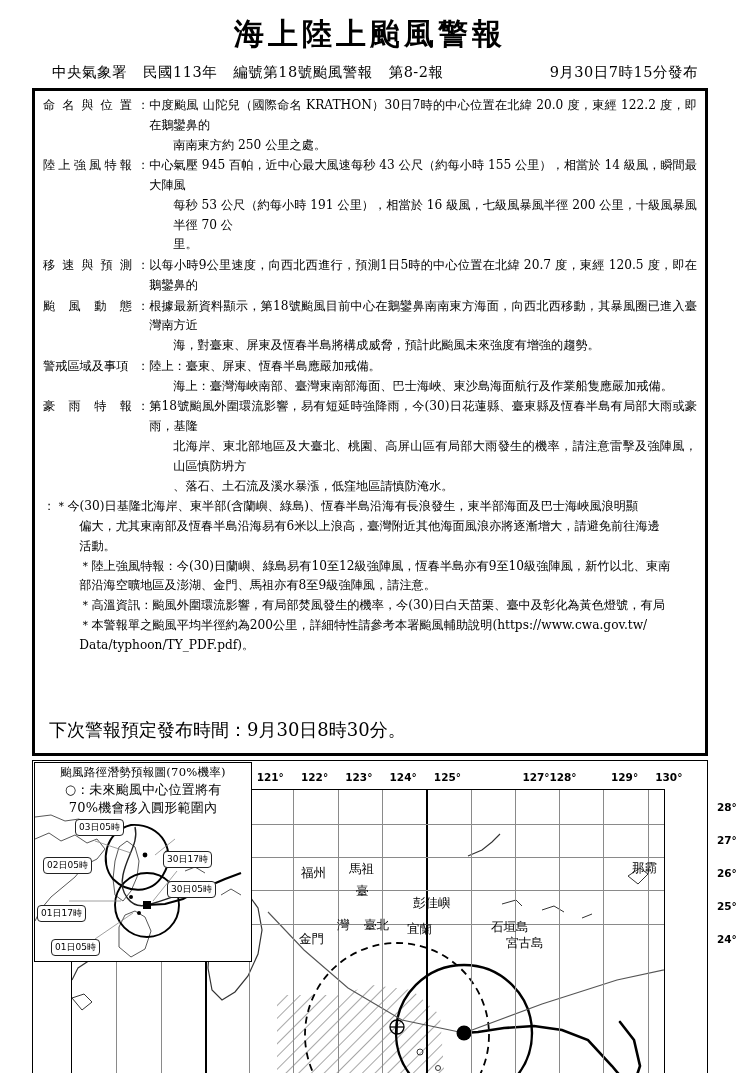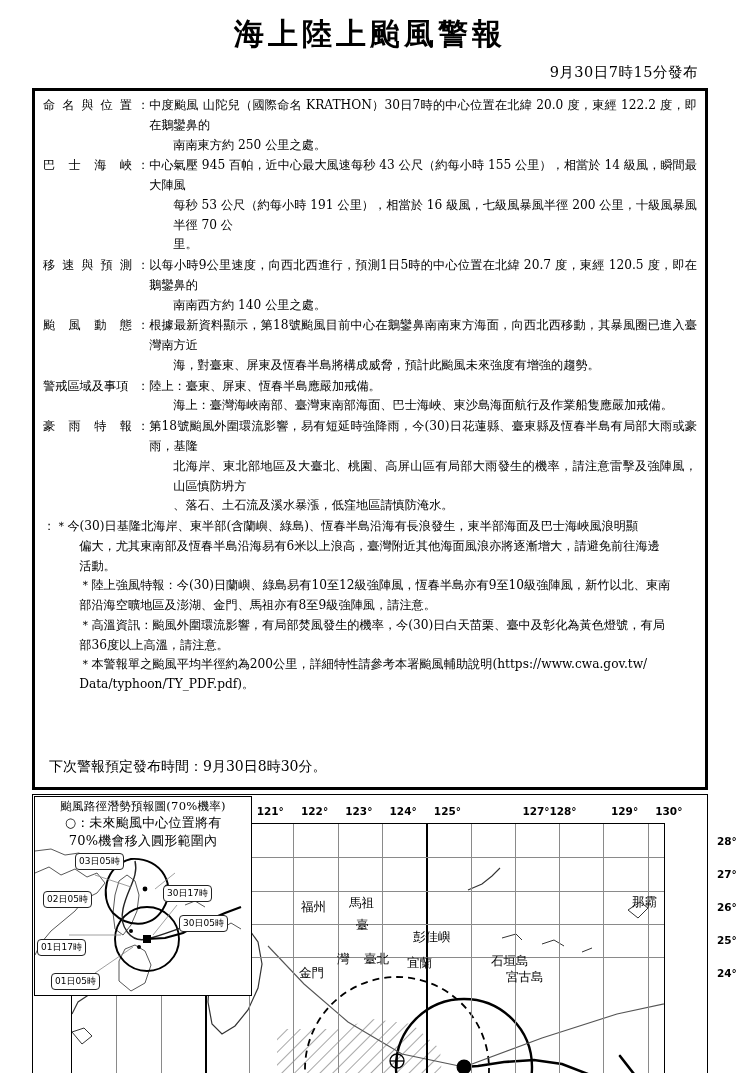--- a/index.html
+++ b/index.html
@@ -69,21 +69,21 @@
     padding-right: 2px;
   }
   .row .label.tight { letter-spacing: 0px; text-align-last: left; }
   .row .colon { flex: 0 0 9px; }
   .row .content { flex: 1 1 auto; text-align: justify; }
   .sub-line { display: block; }
   .spacer-block { height: 56px; }
 
   
   .next-line {
-    font-size: 14px;
+    font-size: 18px;
     padding: 6px 0 5px 6px;
     border-top: 0;
   }
 
   
   .map-box {
     margin: 4px 32px 0 32px;
     border: 1px solid #000;
     position: relative;
     height: 420px;
@@ -181,51 +181,56 @@
   svg { display: block; }
 </style>
 </head>
 <body>
 
 <div class="page">
 
   <div class="doc-title">海上陸上颱風警報</div>
 
   <div class="header-line">
+    <div class="header-left">
+      <span>中央氣象署</span>
+      <span>民國113年</span>
+      <span>編號第18號颱風警報</span>
+      <span>第8-2報</span>
+    </div>
     <div class="header-right">9月30日7時15分發布</div>
   </div>
 
   <div class="report-box">
     <div class="report-inner">
 
       <div class="row">
         <div class="label">命名與位置</div>
         <div class="colon">：</div>
         <div class="content">
           <span class="sub-line">中度颱風 山陀兒（國際命名 KRATHON）30日7時的中心位置在北緯 20.0 度，東經 122.2 度，即在鵝鑾鼻的</span>
           <span class="sub-line" style="padding-left:24px">南南東方約 250 公里之處。</span>
         </div>
       </div>
 
       <div class="row">
-        <div class="label">巴士海峽</div>
+        <div class="label">陸上強風特報</div>
         <div class="colon">：</div>
         <div class="content">
           <span class="sub-line">中心氣壓 945 百帕，近中心最大風速每秒 43 公尺（約每小時 155 公里），相當於 14 級風，瞬間最大陣風</span>
           <span class="sub-line" style="padding-left:24px">每秒 53 公尺（約每小時 191 公里），相當於 16 級風，七級風暴風半徑 200 公里，十級風暴風半徑 70 公</span>
           <span class="sub-line" style="padding-left:24px">里。</span>
         </div>
       </div>
 
       <div class="row">
         <div class="label">移速與預測</div>
         <div class="colon">：</div>
         <div class="content">
           <span class="sub-line">以每小時9公里速度，向西北西進行，預測1日5時的中心位置在北緯 20.7 度，東經 120.5 度，即在鵝鑾鼻的</span>
-          <span class="sub-line" style="padding-left:24px">南南西方約 140 公里之處。</span>
         </div>
       </div>
 
       <div class="row">
         <div class="label">颱風動態</div>
         <div class="colon">：</div>
         <div class="content">
           <span class="sub-line">根據最新資料顯示，第18號颱風目前中心在鵝鑾鼻南南東方海面，向西北西移動，其暴風圈已進入臺灣南方近</span>
           <span class="sub-line" style="padding-left:24px">海，對臺東、屏東及恆春半島將構成威脅，預計此颱風未來強度有增強的趨勢。</span>
         </div>
@@ -252,21 +257,20 @@
 
       <div class="row">
         <div class="colon">：</div>
         <div class="content">
           <span class="sub-line">＊今(30)日基隆北海岸、東半部(含蘭嶼、綠島)、恆春半島沿海有長浪發生，東半部海面及巴士海峽風浪明顯</span>
           <span class="sub-line" style="padding-left:24px">偏大，尤其東南部及恆春半島沿海易有6米以上浪高，臺灣附近其他海面風浪亦將逐漸增大，請避免前往海邊</span>
           <span class="sub-line" style="padding-left:24px">活動。</span>
           <span class="sub-line" style="padding-left:24px">＊陸上強風特報：今(30)日蘭嶼、綠島易有10至12級強陣風，恆春半島亦有9至10級強陣風，新竹以北、東南</span>
           <span class="sub-line" style="padding-left:24px">部沿海空曠地區及澎湖、金門、馬祖亦有8至9級強陣風，請注意。</span>
           <span class="sub-line" style="padding-left:24px">＊高溫資訊：颱風外圍環流影響，有局部焚風發生的機率，今(30)日白天苗栗、臺中及彰化為黃色燈號，有局</span>
-          <span class="sub-line" style="padding-left:24px">部36度以上高溫，請注意。</span>
           <span class="sub-line" style="padding-left:24px">＊本警報單之颱風平均半徑約為200公里，詳細特性請參考本署颱風輔助說明(https://www.cwa.gov.tw/</span>
           <span class="sub-line" style="padding-left:24px">Data/typhoon/TY_PDF.pdf)。</span>
         </div>
       </div>
 
       <div class="spacer-block"></div>
 
       <div class="next-line">下次警報預定發布時間：9月30日8時30分。</div>
     </div>
   </div>
@@ -413,21 +417,21 @@
           <line x1="140" y1="30" x2="120" y2="46" stroke="#888" stroke-width="0.8"></line>
           <line x1="142" y1="62" x2="118" y2="92" stroke="#888" stroke-width="0.8"></line>
         </svg>
       </div>
       <div id="insetTags">
           <div class="time-tag" style="left: 40px; top: 56px;">03日05時</div>
           <div class="time-tag" style="left: 8px; top: 94px;">02日05時</div>
           <div class="time-tag" style="left: 2px; top: 142px;">01日17時</div>
           <div class="time-tag" style="left: 16px; top: 176px;">01日05時</div>
           <div class="time-tag" style="left: 128px; top: 88px;">30日17時</div>
-          <div class="time-tag" style="left: 144px; top: 118px;">30日05時</div>
+          <div class="time-tag" style="left: 132px; top: 118px;">30日05時</div>
         </div>
     </div>
 
     <div id="placeLayer">
         <div class="place" style="left: 268px; top: 104px;">福州</div>
         <div class="place" style="left: 316px; top: 100px;">馬祖</div>
         <div class="place" style="left: 323px; top: 122px;">臺</div>
         <div class="place" style="left: 380px; top: 134px; text-align: center;">彭佳嶼</div>
         <div class="place" style="left: 599px; top: 99px;">那霸</div>
         <div class="place" style="left: 304px; top: 156px;">灣</div>

